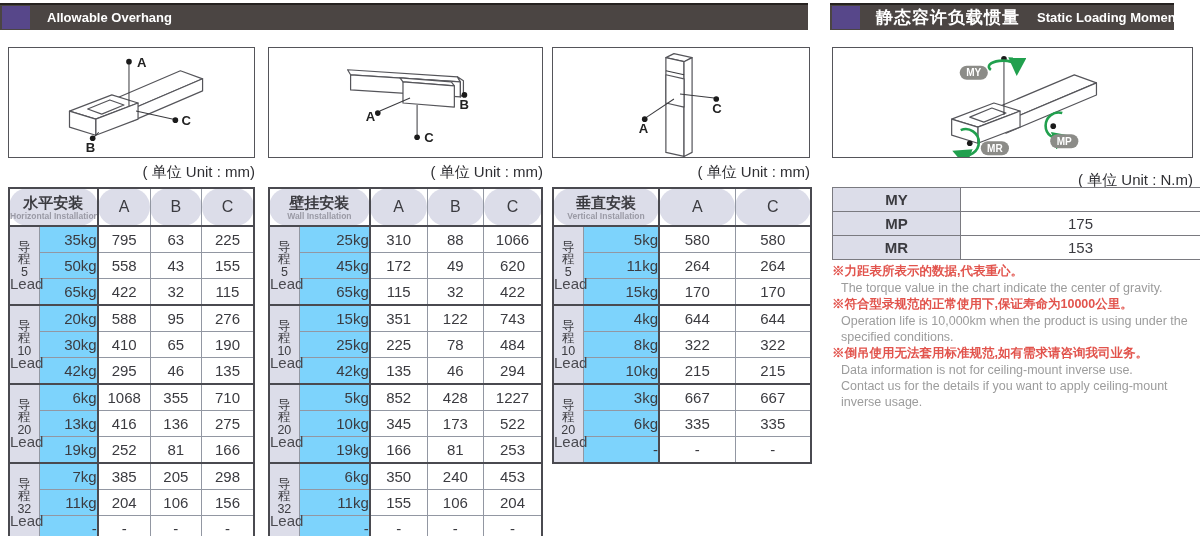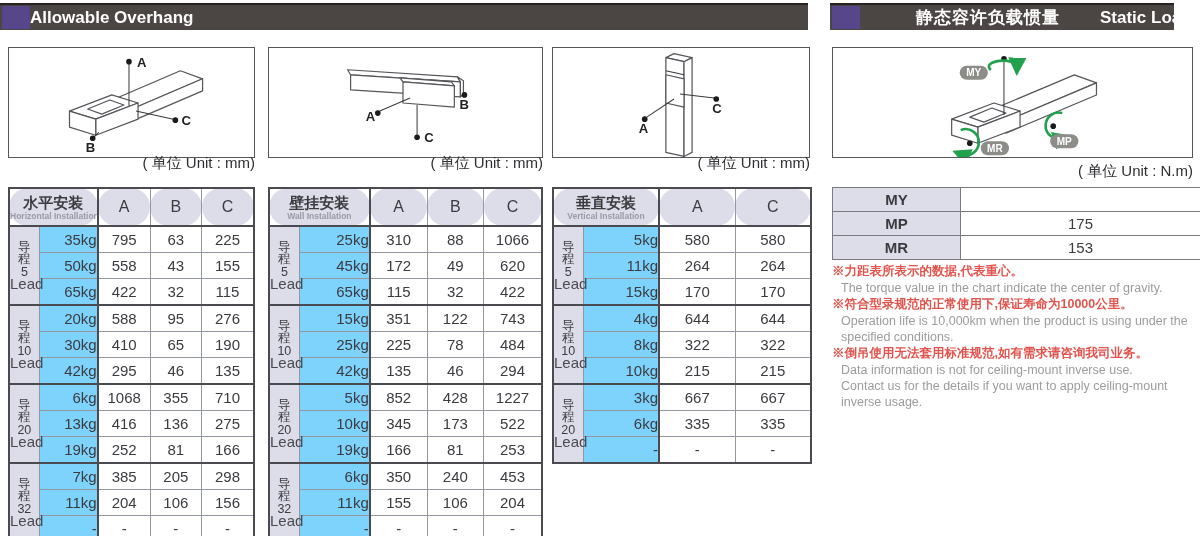--- a/index.html
+++ b/index.html
@@ -6,29 +6,29 @@
   body{
     width:1200px;height:536px;position:relative;background:#ffffff;
     font-family:"Liberation Sans",sans-serif;color:#3b3b40;overflow:hidden;
   }
   .bar{
     position:absolute;top:3px;height:27px;background:#4b4543;border-top:2px solid #262220;
     display:flex;align-items:center;box-sizing:border-box;
   }
   .bar-sq{width:28px;height:23px;background:#57478a;margin:0 0 0 2px;flex:0 0 auto;}
   .bar-zh{color:#fff;font-weight:bold;font-size:17px;letter-spacing:1px;margin-left:16px;white-space:nowrap;}
-  .bar-en{color:#fff;font-weight:bold;font-size:17px;margin-left:0;white-space:nowrap;}
+  .bar-en{color:#fff;font-weight:bold;font-size:13px;margin-left:17px;white-space:nowrap;}
   .col{position:absolute;top:0;}
   .dbox{
     position:absolute;top:47px;left:0;right:0;height:111px;background:#fff;
     border:1.5px solid #55555a;box-sizing:border-box;
   }
   .dbox svg{display:block;width:100%;height:100%;}
   .unit{
-    position:absolute;top:154px;left:0;right:0;height:22px;
+    position:absolute;top:163px;left:0;right:0;height:22px;
     text-align:right;font-size:15px;color:#2f2f33;white-space:nowrap;
   }
   .twrap{position:absolute;top:187px;left:0;right:0;}
   table.ovh{border-collapse:collapse;table-layout:fixed;width:100%;background:#fff;border:2px solid #4a4a50;}
   .ovh th,.ovh td{border:1px solid #9297a2;text-align:center;vertical-align:middle;padding:0;}
   .ovh thead th{border-bottom:2px solid #4a4a50;background:#dcdde9;height:36px;border-radius:19px;}
   .ovh .hzh{font-size:15px;font-weight:bold;color:#3b3b40;line-height:17px;}
   .ovh .hen{font-size:8.5px;color:#9a9aa5;line-height:10px;white-space:nowrap;overflow:hidden;}
   .ovh th.colh{font-size:16px;font-weight:normal;color:#3b3b40;}
   .ovh td{height:25px;font-size:15px;}
@@ -55,21 +55,21 @@
   .badge{fill:#8c8c88;}
   .badge-t{font-family:"Liberation Sans",sans-serif;font-size:10px;font-weight:bold;fill:#fff;text-anchor:middle;}
 </style>
 </head>
 <body>
 
 <div class="bar" style="left:0;width:808px;">
   <div class="bar-sq"></div>
   <span class="bar-en">Allowable Overhang</span>
 </div>
-<div class="bar" style="left:830px;width:344px;gap:40px;">
+<div class="bar" style="left:830px;width:344px;">
   <div class="bar-sq"></div>
   <span class="bar-zh">静态容许负载惯量</span>
   <span class="bar-en">Static Loading Moment</span>
 </div>
 
 <div class="col" style="left:8px;width:247px;">
   <div class="dbox">
     <svg viewBox="0 0 243 107">
       <polygon class="dpoly" points="100,52 170,22 192,30 122,60"></polygon>
       <polygon class="dpoly" points="122,60 192,30 192,42 122,72"></polygon>

